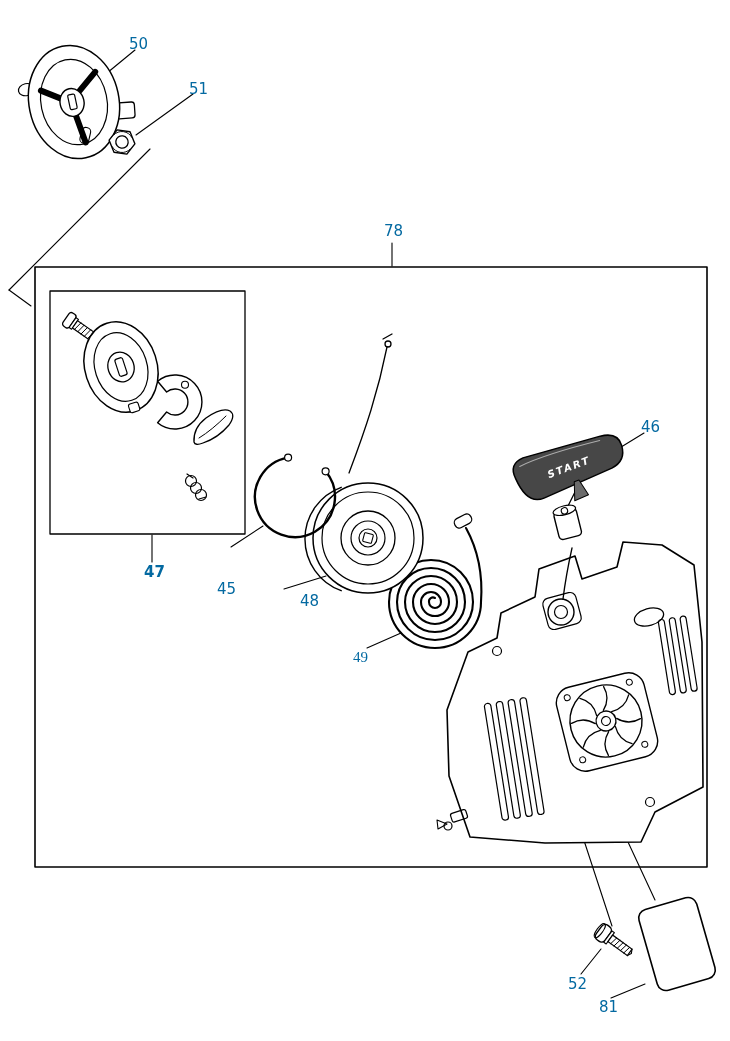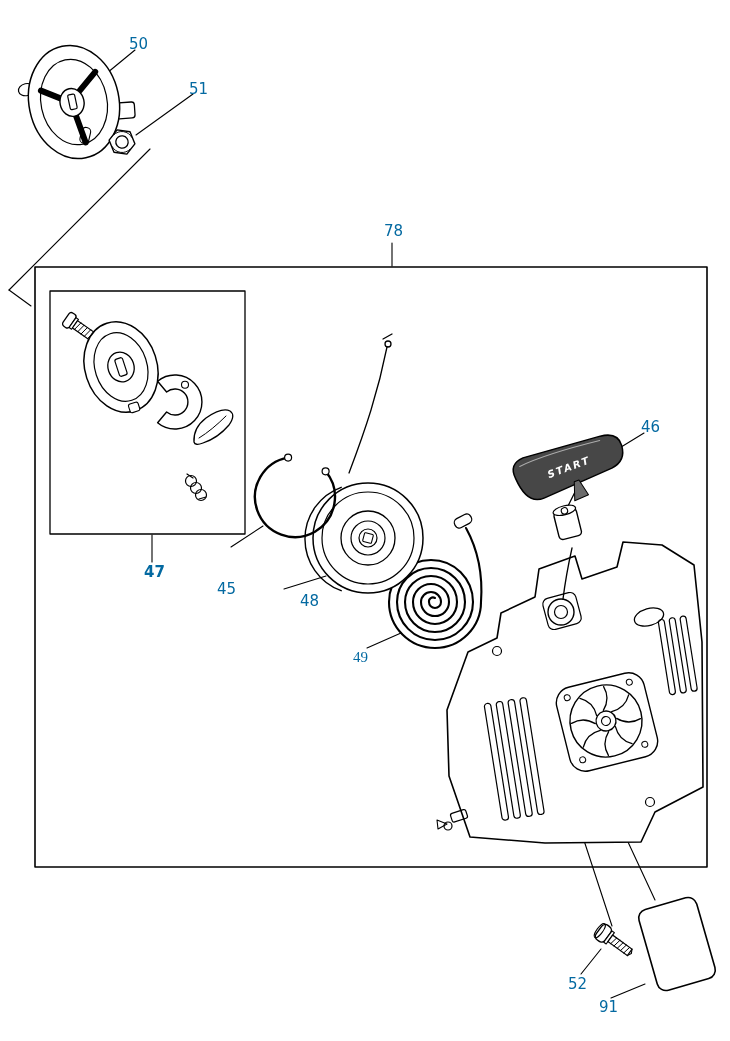--- a/index.html
+++ b/index.html
@@ -241,15 +241,15 @@
 
   <div class="part-label" style="left:129px;top:37px;">50</div>
   <div class="part-label" style="left:189px;top:82px;">51</div>
   <div class="part-label" style="left:384px;top:224px;">78</div>
   <div class="part-label" style="left:217px;top:550px;margin-top:32px;">45</div>
   <div class="part-label" style="left:641px;top:420px;">46</div>
   <div class="part-label" style="left:144px;top:565px;font-weight:bold;">47</div>
   <div class="part-label" style="left:270px;top:594px;margin-left:30px;">48</div>
   <div class="part-label" style="left:353px;top:650px;font-family:Liberation Serif, serif;">49</div>
   <div class="part-label" style="left:568px;top:977px;">52</div>
-  <div class="part-label" style="left:599px;top:1000px;">91</div>
+  <div class="part-label" style="left:599px;top:1000px;">81</div>
 
 </div>
 
 </body></html>

